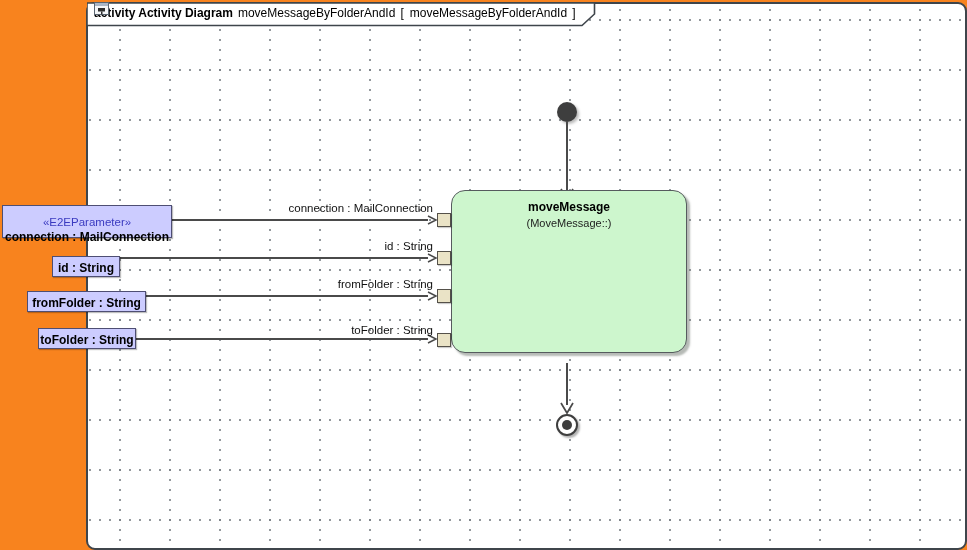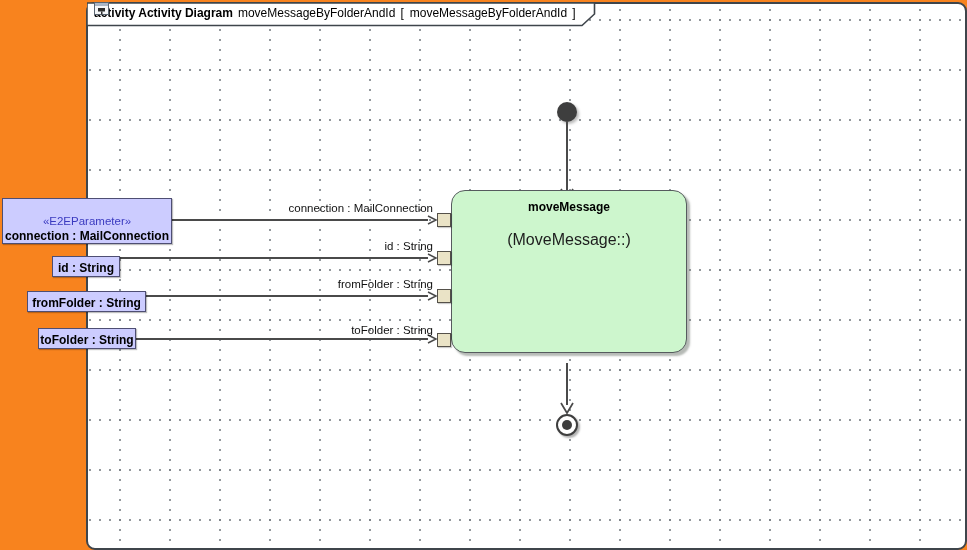--- a/index.html
+++ b/index.html
@@ -40,21 +40,21 @@
     box-shadow:2px 2px 3px rgba(0,0,0,.28);
   }
   .action-node{
     position:absolute;left:451px;top:190px;width:236px;height:163px;
     box-sizing:border-box;
     background:#cdf6cd;border:1.5px solid #565b5e;border-radius:14px;
     box-shadow:3px 3px 2px rgba(110,118,110,.5);
     text-align:center;
   }
   .action-title{margin-top:9px;font-size:12px;font-weight:bold;color:#000;}
-  .action-sub{margin-top:17px;font-size:16px;color:#1d1d1d;}
+  .action-sub{margin-top:3px;font-size:11px;color:#1d1d1d;}
   .final-node{
     position:absolute;left:556px;top:414px;width:22px;height:22px;
     box-sizing:border-box;background:#fff;
     border:2px solid #3e3e3e;border-radius:50%;
     box-shadow:2px 2px 2px rgba(0,0,0,.3);
   }
   .final-node .dot{
     position:absolute;left:4px;top:4px;width:10px;height:10px;
     background:#3e3e3e;border-radius:50%;
   }
@@ -79,21 +79,21 @@
     position:absolute;right:534px;font-size:11.5px;color:#111;white-space:nowrap;
   }
   .flabel1{top:202px}.flabel2{top:240px}.flabel3{top:278px}.flabel4{top:324px}
   
   .pbox{
     position:absolute;box-sizing:border-box;background:#ccccff;
     border:1px solid #4e4e73;text-align:center;color:#000;
     box-shadow:1px 1px 1px rgba(0,0,0,.25);
   }
   .pbox .name{font-weight:bold;font-size:12px;}
-  .pbox1{left:2px;top:198px;width:170px;height:46px;padding-top:16px;}
+  .pbox1{left:2px;top:205px;width:170px;height:33px;padding-top:10px;}
   .pbox1 .stereo{font-size:11.5px;color:#3a3ac0;}
   .pbox1 .name{margin-top:2px;}
   .pbox-s{height:21px;line-height:20px;}
   .pbox2{left:52px;top:256px;width:68px;}
   .pbox3{left:27px;top:291px;width:119px;}
   .pbox4{left:38px;top:328px;width:98px;}
 </style>
 </head>
 <body>
 

